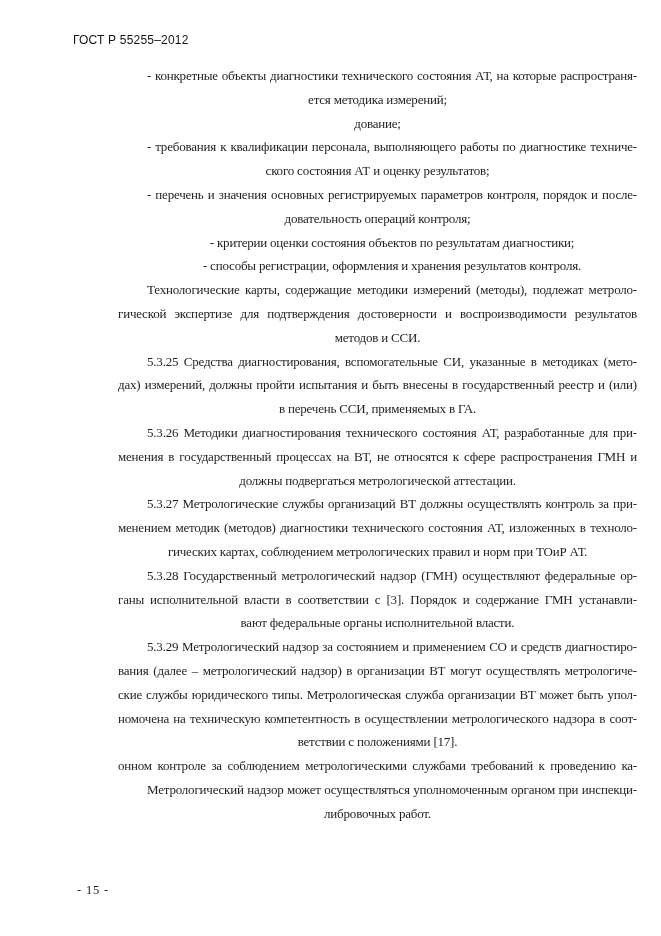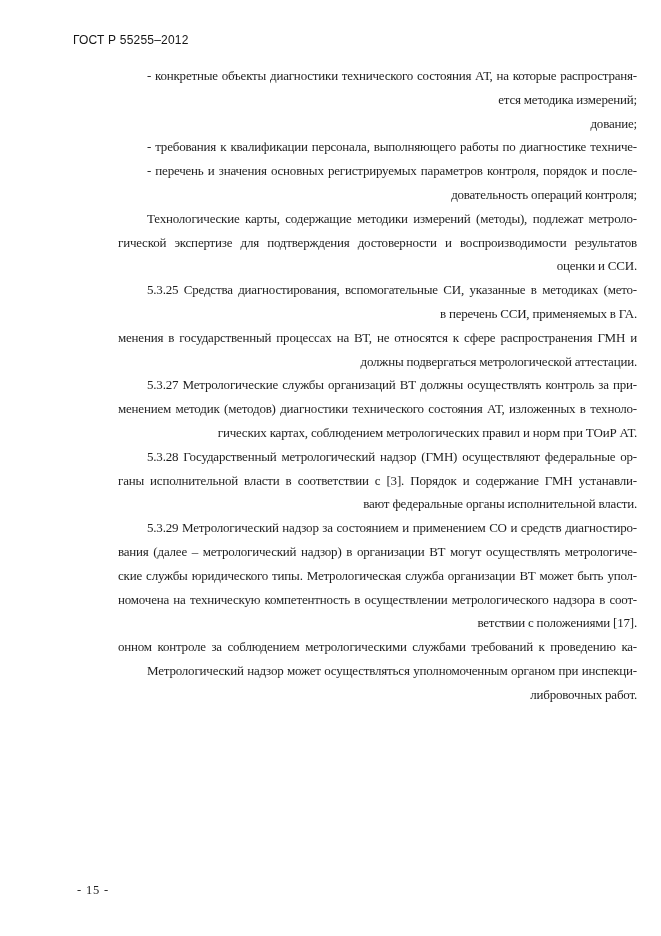--- a/index.html
+++ b/index.html
@@ -37,21 +37,21 @@
     left: 73px;
     width: 519px;
     font-size: 13px;
     letter-spacing: -0.2px;
     line-height: 23.8px;
     margin-left: 45px;
   }
   .line {
     height: 23.8px;
     overflow: hidden;
-    text-align: right;
+    text-align: center;
   }
   .line.justify {
     text-align: justify;
     text-align-last: justify;
     -moz-text-align-last: justify;
   }
   .line.indent {
     text-indent: 29px;
   }
   .page-number {
@@ -69,27 +69,32 @@
 <body>
 
 <div class="page">
   <div class="doc-header">ГОСТ Р 55255–2012</div>
 
   <div class="doc-body">
       <div class="line indent justify">- конкретные объекты диагностики технического состояния АТ, на которые распространя-</div>
       <div class="line">ется методика измерений;</div>
       <div class="line">дование;</div>
       <div class="line indent justify">- требования к квалификации персонала, выполняющего работы по диагностике техниче-</div>
+      <div class="line">ского состояния АТ и оценку результатов;</div>
       <div class="line indent justify">- перечень и значения основных регистрируемых параметров контроля, порядок и после-</div>
       <div class="line">довательность операций контроля;</div>
+      <div class="line indent">- критерии оценки состояния объектов по результатам диагностики;</div>
+      <div class="line indent">- способы регистрации, оформления и хранения результатов контроля.</div>
       <div class="line indent justify">Технологические карты, содержащие методики измерений (методы), подлежат метроло-</div>
       <div class="line justify">гической экспертизе для подтверждения достоверности и воспроизводимости результатов</div>
-      <div class="line">оценки и ССИ.</div>
+      <div class="line">методов и ССИ.</div>
       <div class="line indent justify">5.3.25 Средства диагностирования, вспомогательные СИ, указанные в методиках (мето-</div>
+      <div class="line justify">дах) измерений, должны пройти испытания и быть внесены в государственный реестр и (или)</div>
       <div class="line">в перечень ССИ, применяемых в ГА.</div>
+      <div class="line indent justify">5.3.26 Методики диагностирования технического состояния АТ, разработанные для при-</div>
       <div class="line justify">менения в государственный процессах на ВТ, не относятся к сфере распространения ГМН и</div>
       <div class="line">должны подвергаться метрологической аттестации.</div>
       <div class="line indent justify">5.3.27 Метрологические службы организаций ВТ должны осуществлять контроль за при-</div>
       <div class="line justify">менением методик (методов) диагностики технического состояния АТ, изложенных в техноло-</div>
       <div class="line">гических картах, соблюдением метрологических правил и норм при ТОиР АТ.</div>
       <div class="line indent justify">5.3.28 Государственный метрологический надзор (ГМН) осуществляют федеральные ор-</div>
       <div class="line justify">ганы исполнительной власти в соответствии с [3]. Порядок и содержание ГМН устанавли-</div>
       <div class="line">вают федеральные органы исполнительной власти.</div>
       <div class="line indent justify">5.3.29 Метрологический надзор за состоянием и применением СО и средств диагностиро-</div>
       <div class="line justify">вания (далее – метрологический надзор) в организации ВТ могут осуществлять метрологиче-</div>

